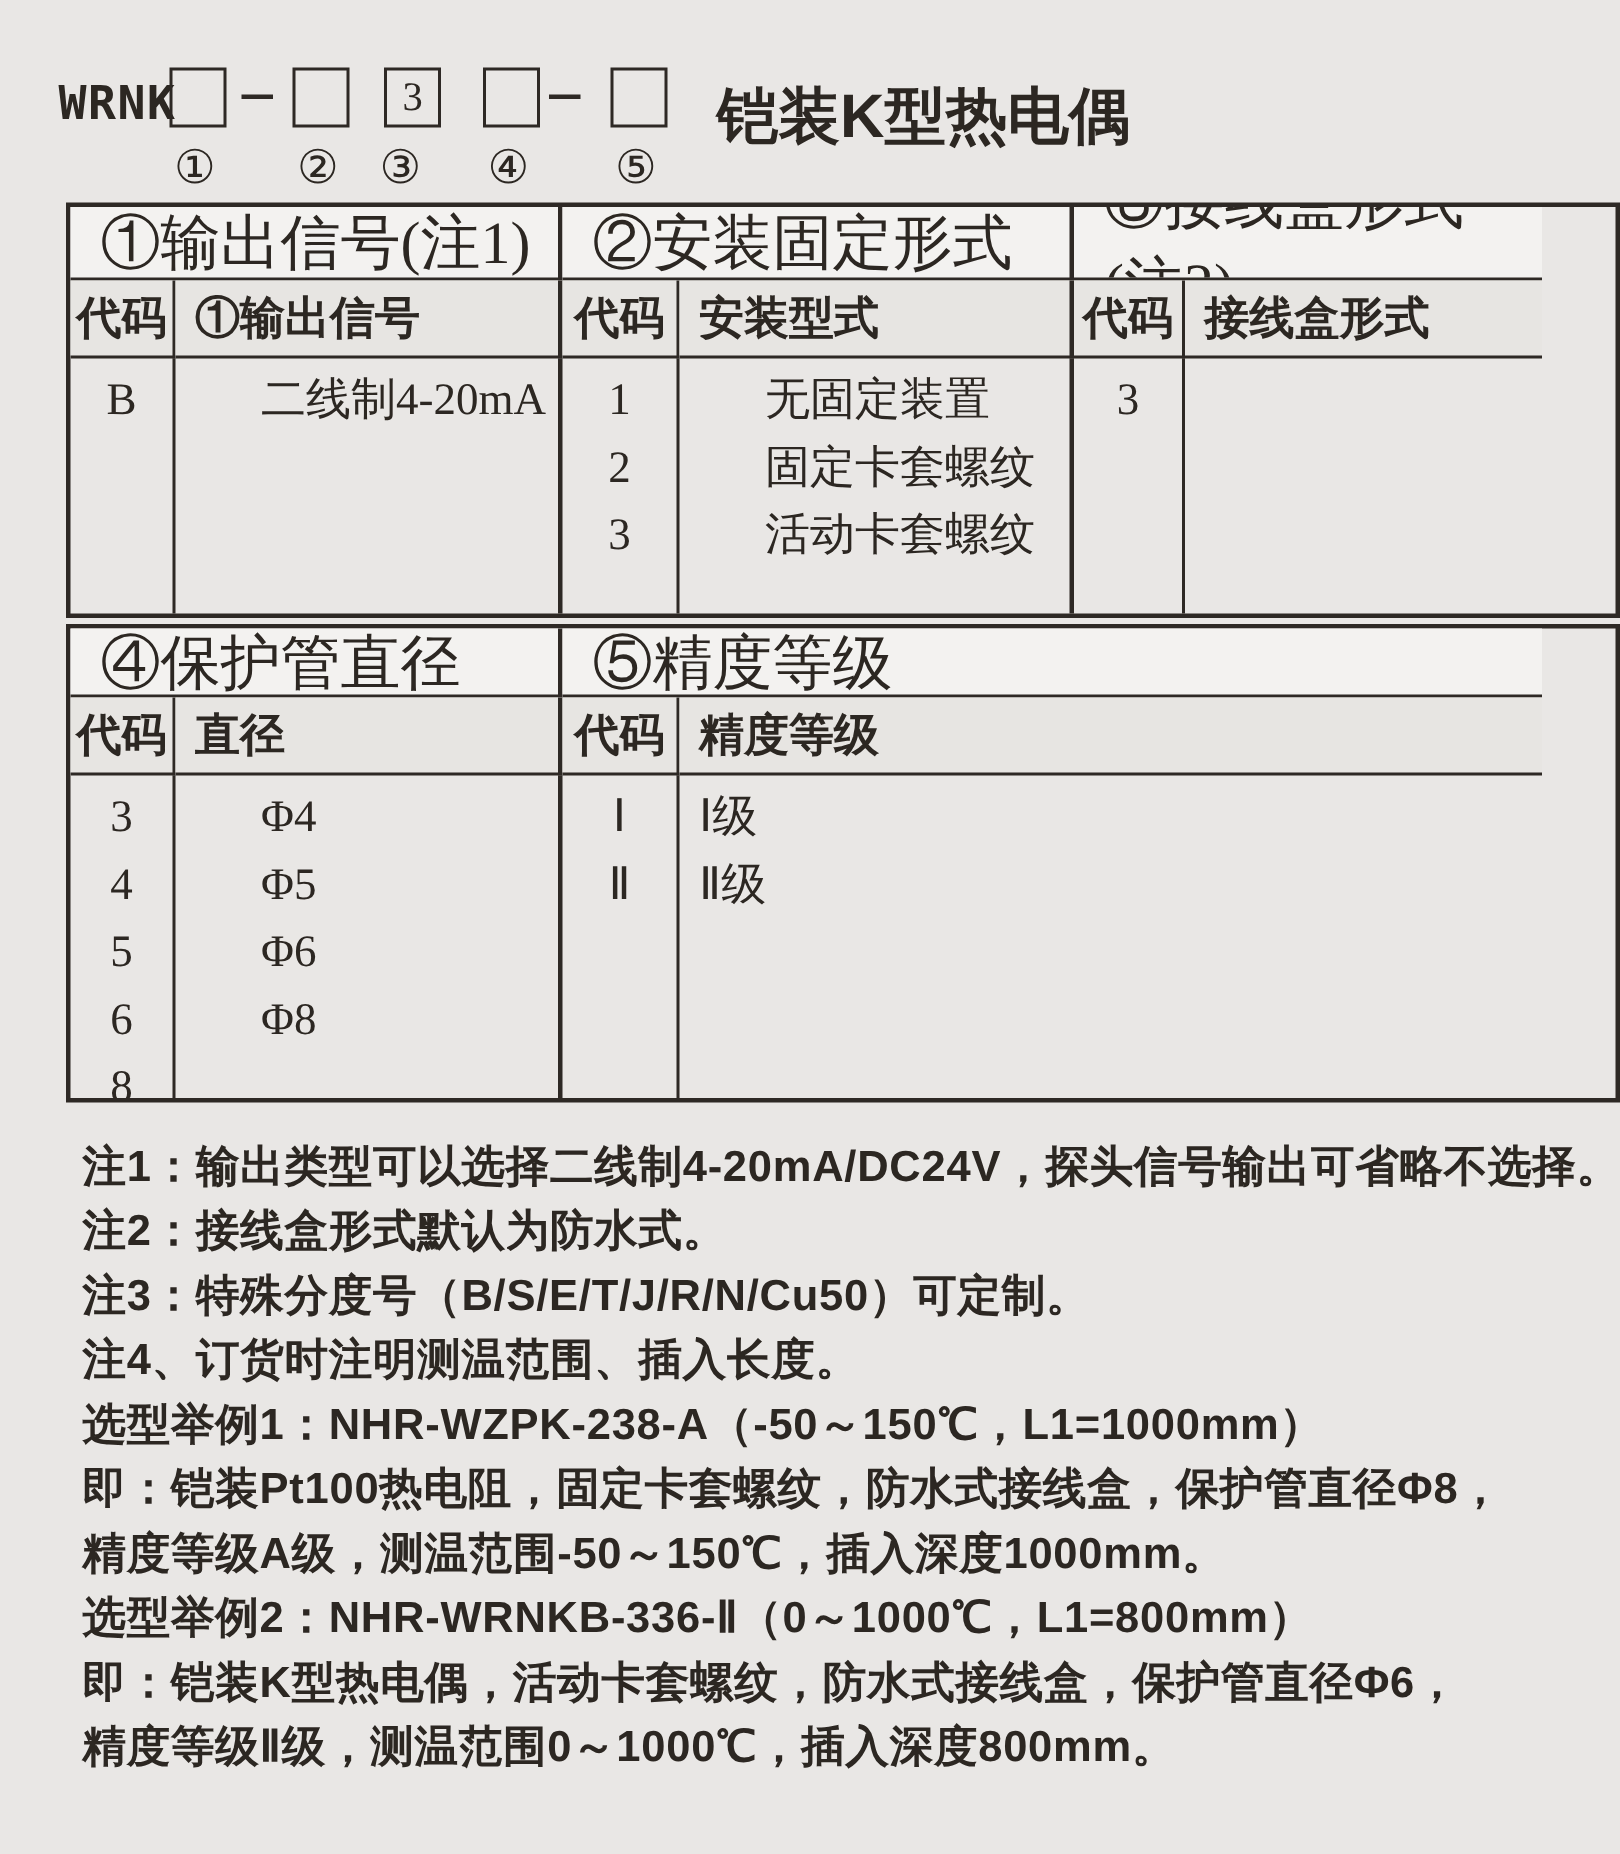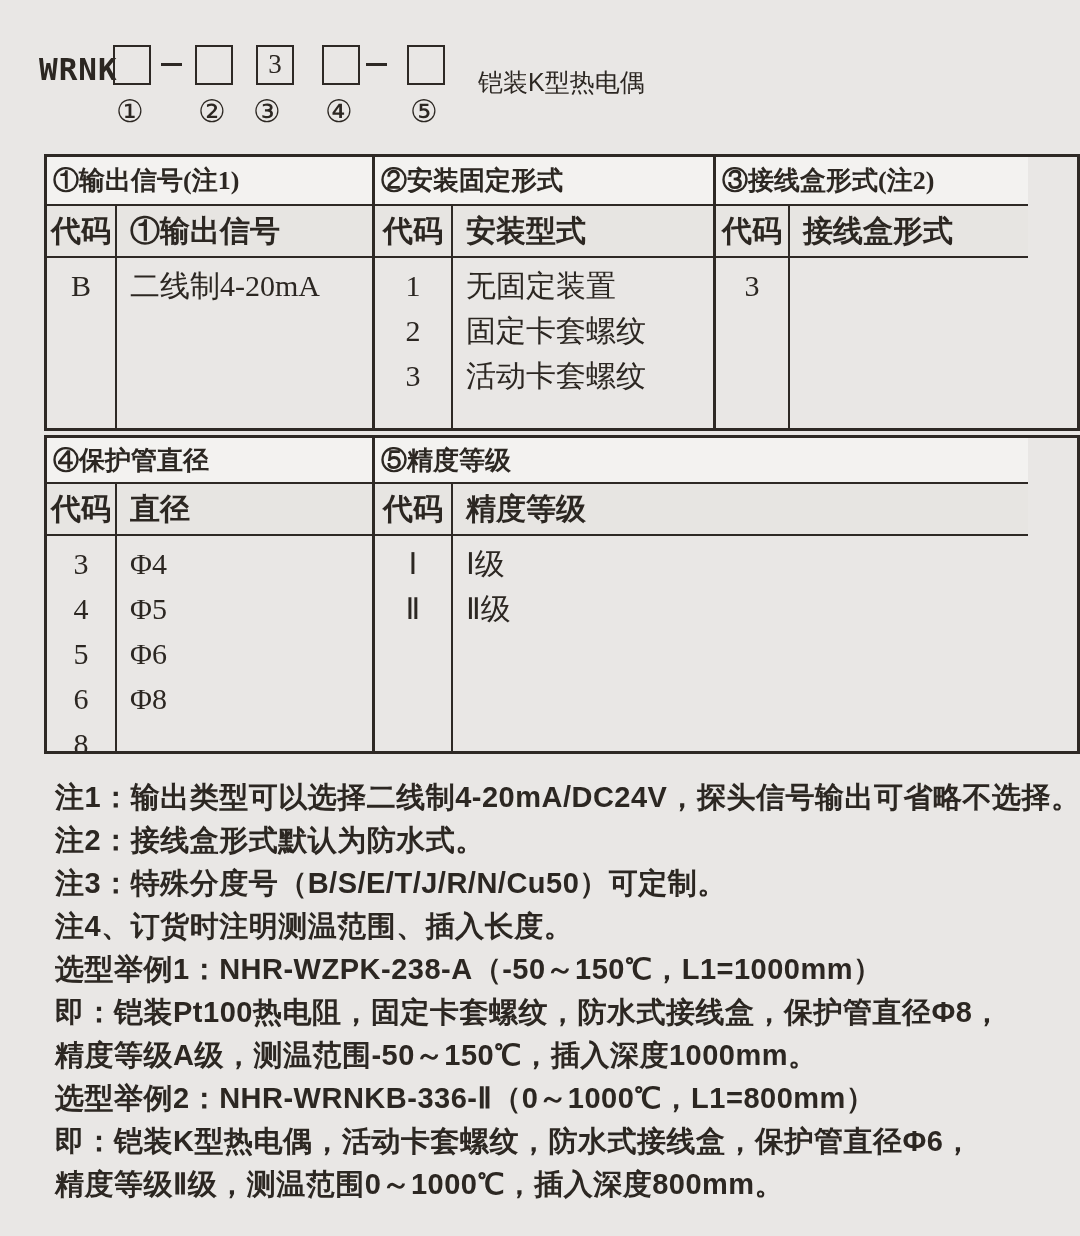--- a/index.html
+++ b/index.html
@@ -12,39 +12,39 @@
   *{margin:0;padding:0;}
   html,body{width:1080px;height:1236px;overflow:hidden;}
   body{
     background:var(--bg);
     color:var(--txt);
     font-family:"Liberation Sans", sans-serif;
     position:relative;
   }
 
   
-  .model-header{position:relative;height:154px;}
+  .model-header{position:relative;height:135px;}
   .wrnk{
     position:absolute;left:39px;top:51px;
     font-family:"DejaVu Sans Mono", monospace;
     font-weight:bold;font-size:31px;letter-spacing:1px;
   }
   .mbox{
     position:absolute;top:45px;width:38px;height:40px;
     border:2.5px solid var(--bd);box-sizing:border-box;
     text-align:center;line-height:35px;font-size:27px;
     font-family:"Liberation Serif", serif;
   }
   .mbox.b1{left:113px;} .mbox.b2{left:195px;} .mbox.b3{left:256px;}
   .mbox.b4{left:322px;} .mbox.b5{left:407px;}
   .dash{position:absolute;top:63px;width:21px;height:3px;background:var(--bd);}
   .dash.d1{left:161px;} .dash.d2{left:366px;}
   .pname{
     position:absolute;left:478px;top:50px;
-    font-size:25px;font-weight:400;margin-top:16px;
+    font-size:41px;font-weight:700;
   }
   .pos{
     position:absolute;top:93px;font-size:31px;
     font-family:"Liberation Serif", serif;
   }
   .pos.p1{left:116px;} .pos.p2{left:198px;} .pos.p3{left:253px;}
   .pos.p4{left:325px;} .pos.p5{left:410px;}
 
   
   .tbl{
@@ -53,27 +53,27 @@
     border:3px solid var(--bd);
     font-family:"Liberation Serif", serif;
     background:var(--bg);
   }
   .tbl1{grid-template-columns:70px 258px 78px 263px 74px 238px;
         grid-template-rows:49px 52px 170px;}
   .tbl2{grid-template-columns:70px 258px 78px 575px;
         grid-template-rows:46px 52px 215px;margin-top:4px;}
   .cell{box-sizing:border-box;overflow:hidden;}
   .bR{border-right:2px solid var(--bd);}
-  .bR3{border-right:3px solid var(--bd);}
+  .bR3{border-right:3px solid var(--bd);padding-left:44px;}
   .bB{border-bottom:2px solid var(--bd);}
   .span2a{grid-column:1/3;} .span2b{grid-column:3/5;} .span2c{grid-column:5/7;}
   .sec-head{
     background:var(--hbg);
-    font-weight:bold;font-size:26px;
-    padding-left:6px;display:flex;align-items:center;
+    font-weight:normal;font-size:40px;
+    padding-left:20px;display:flex;align-items:center;
   }
   .sub{background:var(--sbg);font-weight:bold;font-size:30px;
        display:flex;align-items:center;}
   .code{justify-content:center;text-align:center;}
   .lbl{padding-left:13px;}
   .bodyc{padding-top:5px;font-size:30px;}
   .line{height:45px;line-height:45px;}
   .bodyc.codecol .line{text-align:center;}
   .bodyc.lblcol .line{padding-left:13px;}
 

